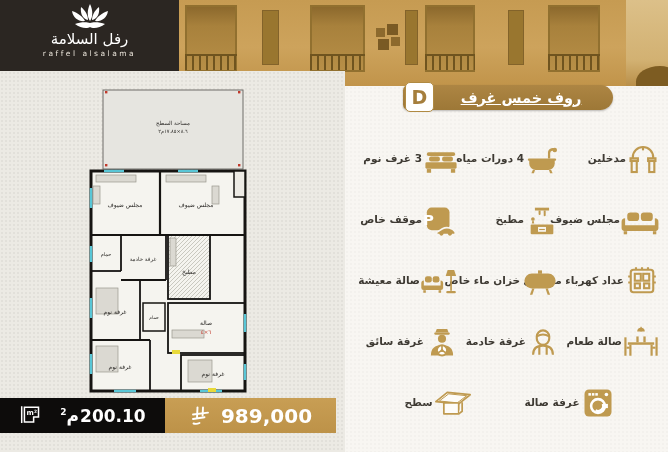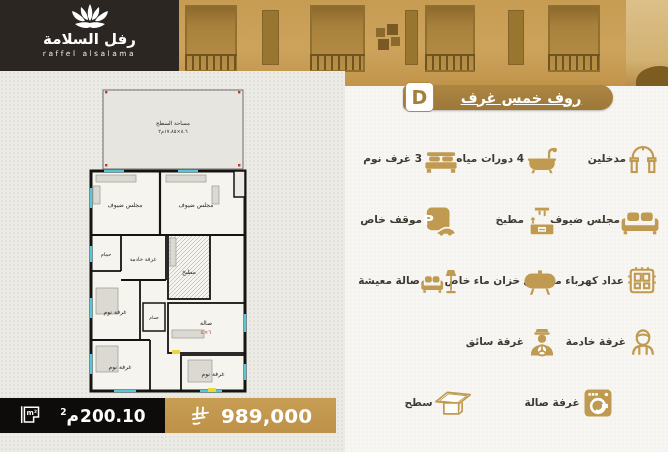--- a/index.html
+++ b/index.html
@@ -23,21 +23,21 @@
   .sky{ position:absolute; right:0; top:0; width:42px; height:86px;
        background:linear-gradient(180deg,#dcc089 0%,#d2b172 70%,#b98f49 100%); }
   .palm{ position:absolute; right:-8px; bottom:-6px; width:40px; height:26px;
        background:#7d5c22; border-radius:60% 40% 0 0; }
 
   
   .logo-box{ position:absolute; left:0; top:0; width:179px; height:71px;
       background:#2b2622; color:#fff; display:flex; flex-direction:column;
       align-items:center; justify-content:flex-start; z-index:5; }
   .logo-box svg{ margin-top:2px; }
-  .brand-ar{ font-size:15px; font-weight:bold; line-height:1; letter-spacing:1px;}
+  .brand-ar{ font-size:15px; font-weight:normal; line-height:1; letter-spacing:1px;}
   .brand-en{ font-size:7.5px; letter-spacing:2.5px; color:#e8e2d8; margin-top:2px;}
 
   
   .plan-panel{ position:absolute; left:0; top:71px; width:345px; height:381px;
       background:#eceae4;
       background-image:radial-gradient(rgba(0,0,0,.045) 1px, transparent 1px);
       background-size:4px 4px; }
   .right-panel{ position:absolute; left:345px; top:86px; width:323px; height:366px;
       background:#f8f6f2;
       background-image:radial-gradient(rgba(0,0,0,.02) 1px, transparent 1px);
@@ -349,20 +349,40 @@
               <path d="M19.4 3.6 h4.6 l1.4 4.2 h-7.4 Z"></path>
               <rect x="21.2" y="7.8" width="1.2" height="10.4"></rect>
               <rect x="18.4" y="18.4" width="6.8" height="1.6" rx="0.8"></rect>
             </g>
           </svg>
         </span>
         <div class="lb">صالة معيشة</div>
       </div>
       <div class="feat">
         <span class="ic">
+          <svg width="38" height="36" viewBox="0 0 26 24">
+            <g fill="#bf9a50">
+              <path d="M10.4 4.8 a2.6 2.6 0 0 1 5.2 0 Z"></path>
+              <rect x="12.6" y="1.6" width="0.9" height="3.2"></rect>
+              <rect x="9.8" y="8.2" width="1.6" height="4"></rect>
+              <rect x="14.6" y="8.2" width="1.6" height="4"></rect>
+              <rect x="4" y="12.2" width="18" height="1.7"></rect>
+              <rect x="5" y="13.9" width="1.5" height="7.5"></rect>
+              <rect x="19.5" y="13.9" width="1.5" height="7.5"></rect>
+              <rect x="1.6" y="8.8" width="1.5" height="12.6"></rect>
+              <rect x="3.1" y="15.2" width="2.2" height="1.4"></rect>
+              <rect x="22.9" y="8.8" width="1.5" height="12.6"></rect>
+              <rect x="20.7" y="15.2" width="2.2" height="1.4"></rect>
+            </g>
+          </svg>
+        </span>
+        <div class="lb">صالة طعام</div>
+      </div>
+      <div class="feat">
+        <span class="ic">
           <svg width="34" height="36" viewBox="0 0 24 24">
             <g stroke="#bf9a50" fill="none" stroke-width="1.5">
               <path d="M7.6 8.2 a4.4 4.4 0 0 1 8.8 0 v1.4 a4.4 4.4 0 0 1 -8.8 0 Z"></path>
               <path d="M7.6 8 q4.4 -2.6 8.8 0"></path>
               <path d="M5 21 q0 -6.4 7 -6.4 q7 0 7 6.4"></path>
               <path d="M9.4 15.4 v5.6 M14.6 15.4 v5.6"></path>
             </g>
           </svg>
         </span>
         <div class="lb">غرفة خادمة</div>

